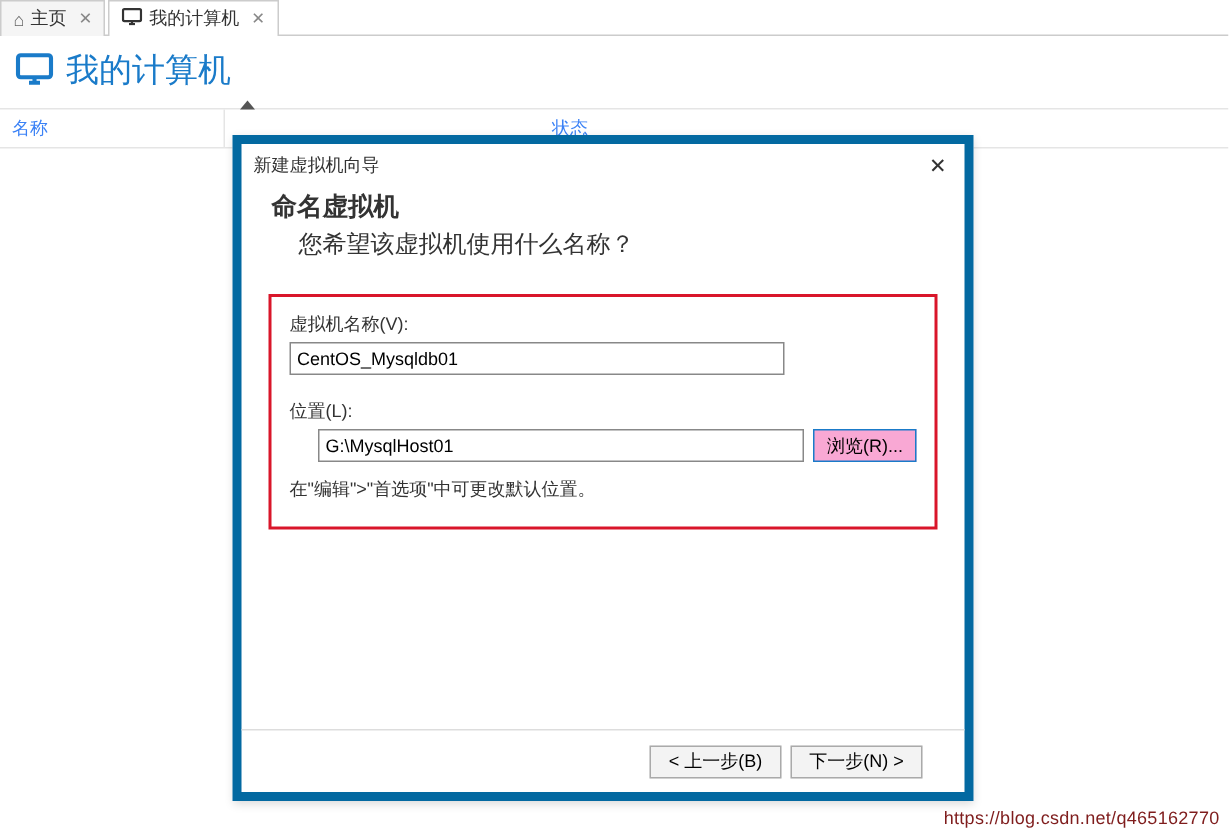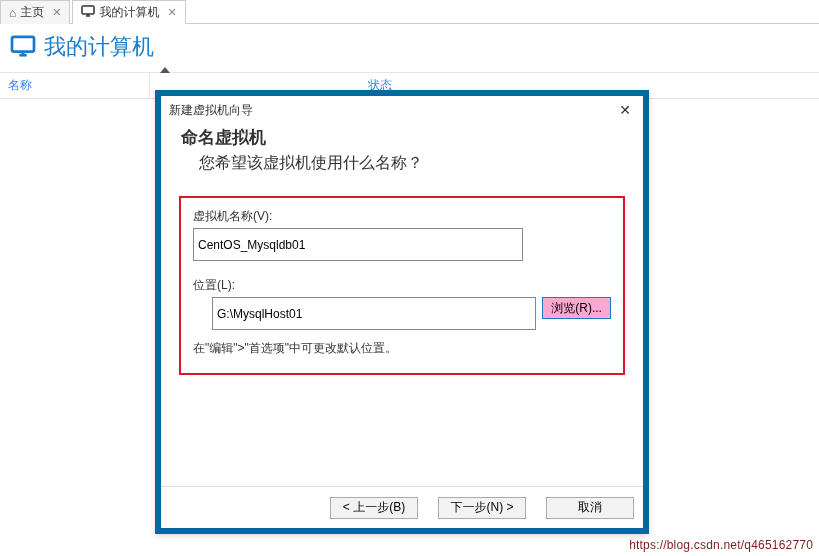--- a/index.html
+++ b/index.html
@@ -97,21 +97,21 @@
       padding: 10px 18px;
       position: relative;
     }
     .red-box {
       border: 2px solid #d9162a;
       padding: 8px 12px 16px 12px;
     }
     .form-label { font-size: 12px; margin-bottom: 3px; margin-top: 2px; }
     .text-input {
       width: 330px;
-      height: 33px;
+      height: 22px;
       border: 1px solid #888;
       padding: 2px 4px;
       font-size: 12px;
       font-family: inherit;
     }
     .row-loc { display: flex; gap: 6px; align-items: flex-start; margin-top: 2px; padding-left: 19px; }
     .text-input.loc { width: 368px; }
     .browse-btn {
       width: 78px;
       height: 22px;
@@ -122,22 +122,22 @@
       font-family: inherit;
     }
     .hint { font-size: 12px; margin-top: 10px; }
     .gap { height: 14px; }
     .dialog-footer {
       border-top: 1px solid #ddd;
       height: 42px;
       display: flex;
       justify-content: flex-end;
       align-items: center;
-      padding: 0 9px;
-      gap: 20px;
+      padding: 0 28px;
+      gap: 6px;
     }
     .footer-btn {
       height: 22px;
       min-width: 88px;
       border: 1px solid #aaa;
       background: #f3f3f3;
       font-size: 12px;
       cursor: pointer;
       font-family: inherit;
       padding: 0 8px;
@@ -212,17 +212,16 @@
       <div class="row-loc">
         <input class="text-input loc" value="G:\MysqlHost01" style="">
         <button class="browse-btn">浏览(R)...</button>
       </div>
       <div class="hint">在"编辑"&gt;"首选项"中可更改默认位置。</div>
     </div>
   </div>
   <div class="dialog-footer">
     <button class="footer-btn">&lt; 上一步(B)</button>
     <button class="footer-btn">下一步(N) &gt;</button>
-    <button class="footer-btn">取消</button>
   </div>
 </div>
 
 <div class="watermark">https://blog.csdn.net/q465162770</div>
 
 </body></html>

